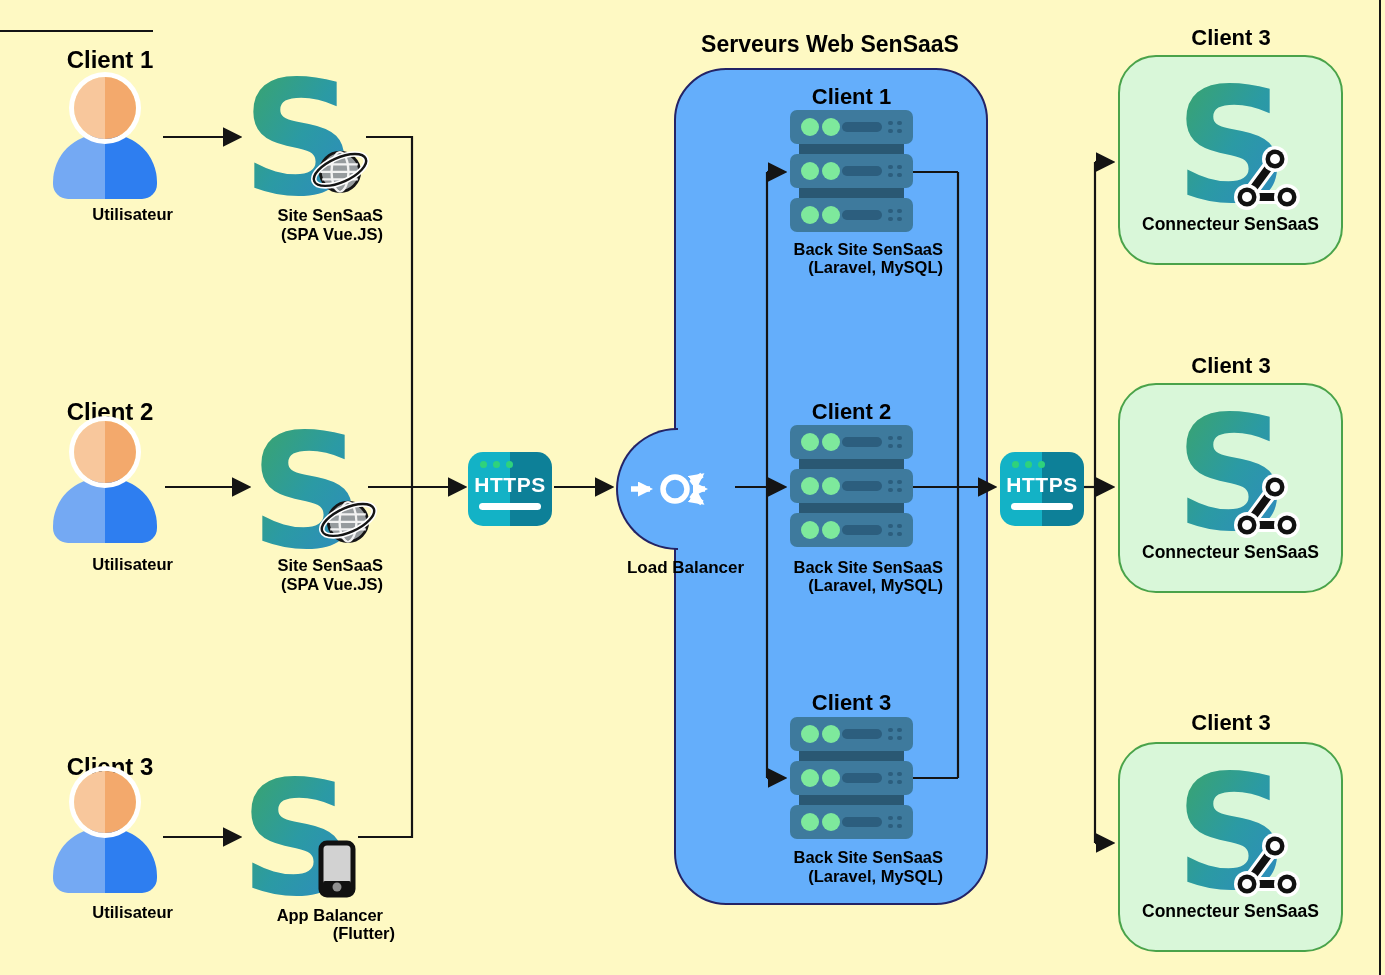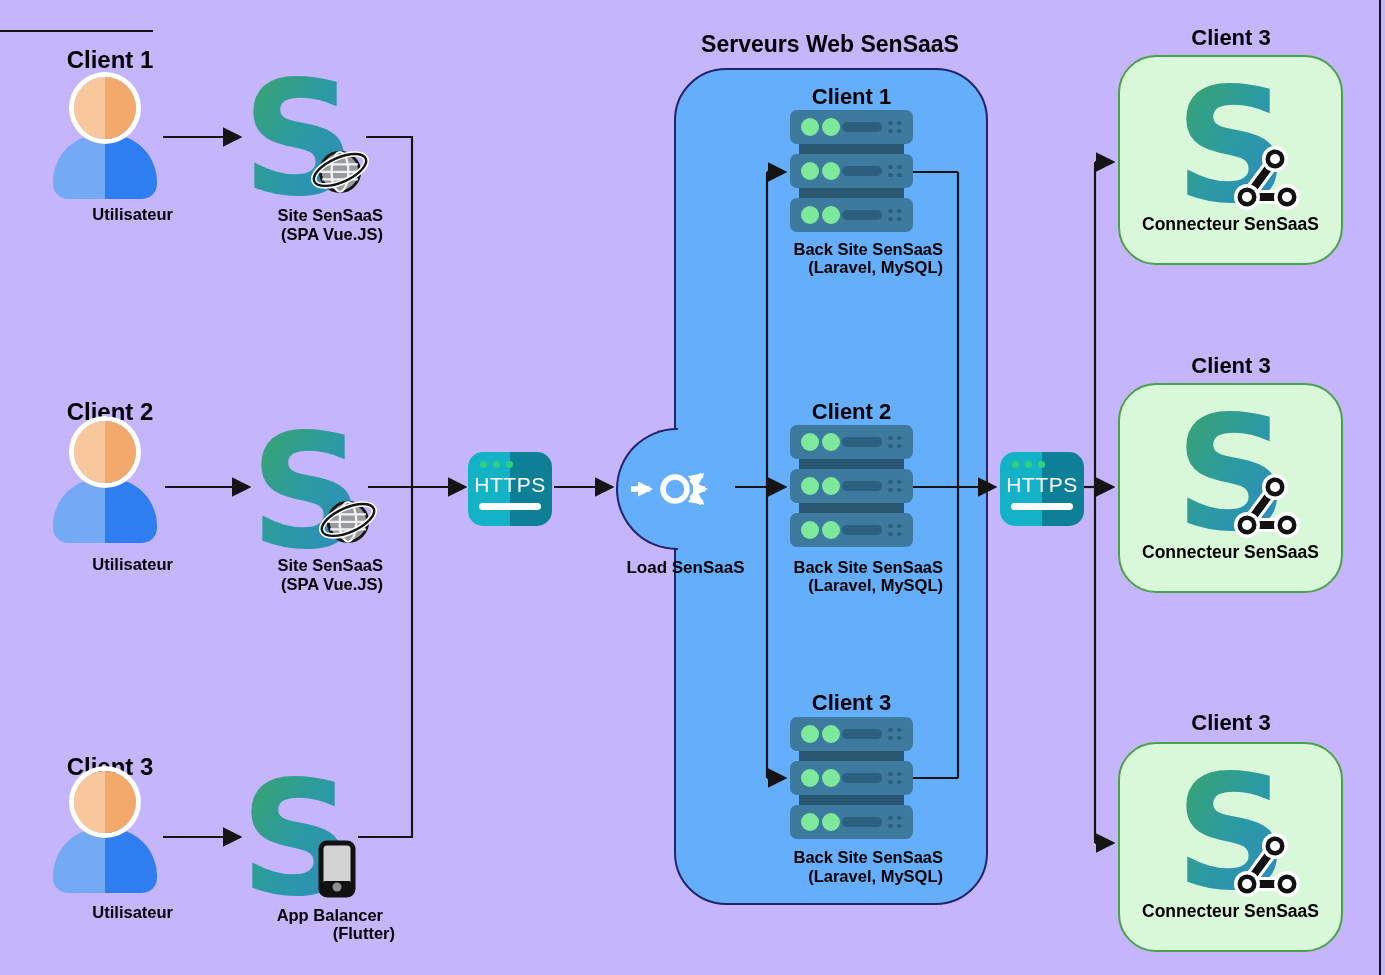--- a/index.html
+++ b/index.html
@@ -1,18 +1,18 @@
 <!DOCTYPE html>
 <html><head>
 <meta charset="utf-8">
 <style>
   * { box-sizing: border-box; margin: 0; padding: 0; }
   html,body { background:#fff; }
   body { font-family: "Liberation Sans", sans-serif; }
-  .canvas { position:relative; width:1385px; height:975px; background:#c4b5fd; overflow:hidden; }
+  .canvas { position:relative; width:1385px; height:975px; background:#fef9c3; overflow:hidden; }
   .cap { position:absolute; font-weight:700; color:#000; text-align:center; }
 
   
   .frag-top { position:absolute; left:0; top:30px; width:153px; height:2px; background:#141414; }
   .frame-right { position:absolute; left:1379px; top:0; width:2px; height:975px; background:#141414; }
 
   
   svg.wires { position:absolute; left:0; top:0; width:1385px; height:975px; z-index:5; }
   .wire { stroke:#141414; stroke-width:2.2; fill:none; }
 
@@ -34,21 +34,21 @@
   .slogo { position:absolute; width:112px; height:132px; z-index:6; }
   .gbox .slogo { left:56px; top:20px; }
   .overlay-icon { position:absolute; z-index:7; }
 
   
   .https { position:absolute; width:84px; height:74px; border-radius:15px; z-index:6;
            background:linear-gradient(90deg,#13b2c6 50%,#0d8098 50%); }
   .https .dots { position:absolute; top:9px; left:12px; display:flex; gap:6px; }
   .https .dot { width:7px; height:7px; border-radius:50%; background:#2fd27c; }
   .https .txt { position:absolute; top:21px; width:100%; text-align:center; color:#fff;
-                font-weight:400; font-size:21px; letter-spacing:.5px; }
+                font-weight:700; font-size:21px; letter-spacing:.5px; }
   .https .bar { position:absolute; left:11px; top:51px; width:62px; height:7px; background:#fff; border-radius:4px; }
 
   
   .stack { position:absolute; width:123px; height:122px; z-index:6; }
   .strip { position:absolute; left:9px; width:105px; height:14px; background:#2a5873; z-index:1; }
   .strip.s1 { top:32px; } .strip.s2 { top:76px; }
   .srv { position:absolute; left:0; width:123px; height:34px; background:#3e7a9d; border-radius:7px; z-index:2; }
   .srv.u1 { top:0; } .srv.u2 { top:44px; } .srv.u3 { top:88px; }
   .led { position:absolute; top:8px; width:18px; height:18px; border-radius:50%; background:#7ee99c; }
   .led.l1 { left:11px; } .led.l2 { left:32px; }
@@ -195,21 +195,21 @@
     <div class="bar"></div>
   </div>
 
   <svg class="lb-svg" viewBox="0 0 96 52">
     <line x1="3" y1="26" x2="22" y2="26" stroke="#ffffff" stroke-width="5.5" marker-end="url(#ahw)"></line>
     <circle cx="47" cy="26" r="12" fill="none" stroke="#ffffff" stroke-width="5.5"></circle>
     <line x1="63" y1="20" x2="74" y2="12" stroke="#ffffff" stroke-width="5.5" marker-end="url(#ahw)"></line>
     <line x1="65" y1="26" x2="77" y2="26" stroke="#ffffff" stroke-width="5.5" marker-end="url(#ahw)"></line>
     <line x1="63" y1="32" x2="74" y2="40" stroke="#ffffff" stroke-width="5.5" marker-end="url(#ahw)"></line>
   </svg>
-  <div class="cap t-lb" style="left:598px; top:558px; width:175px;">Load SenSaaS</div>
+  <div class="cap t-lb" style="left:598px; top:558px; width:175px;">Load Balancer</div>
 
   <div class="cap t-cluster" style="left:655px; top:32px; width:350px; z-index:6;">Serveurs Web SenSaaS</div>
 
   <div class="cap t-group" style="left:771px; top:85px; width:161px; z-index:6;">Client 1</div>
   <div class="stack" style="left:790px; top:110px;">
     <div class="strip s1"></div>
       <div class="strip s2"></div>
     <div class="srv u1">
         <div class="led l1"></div>
         <div class="led l2"></div>

